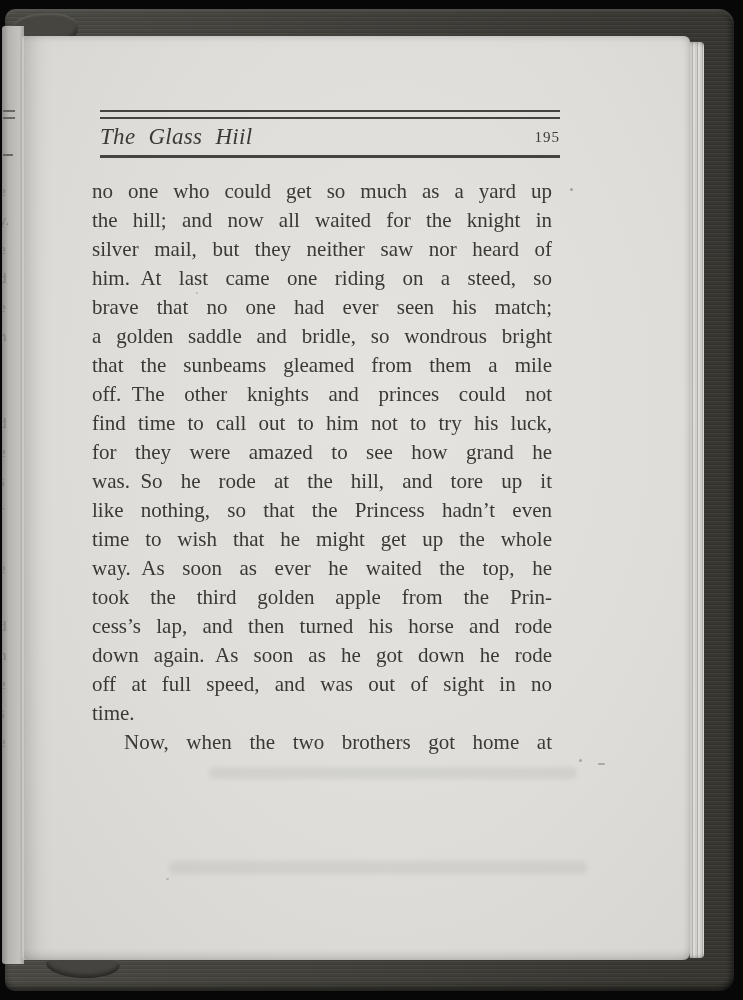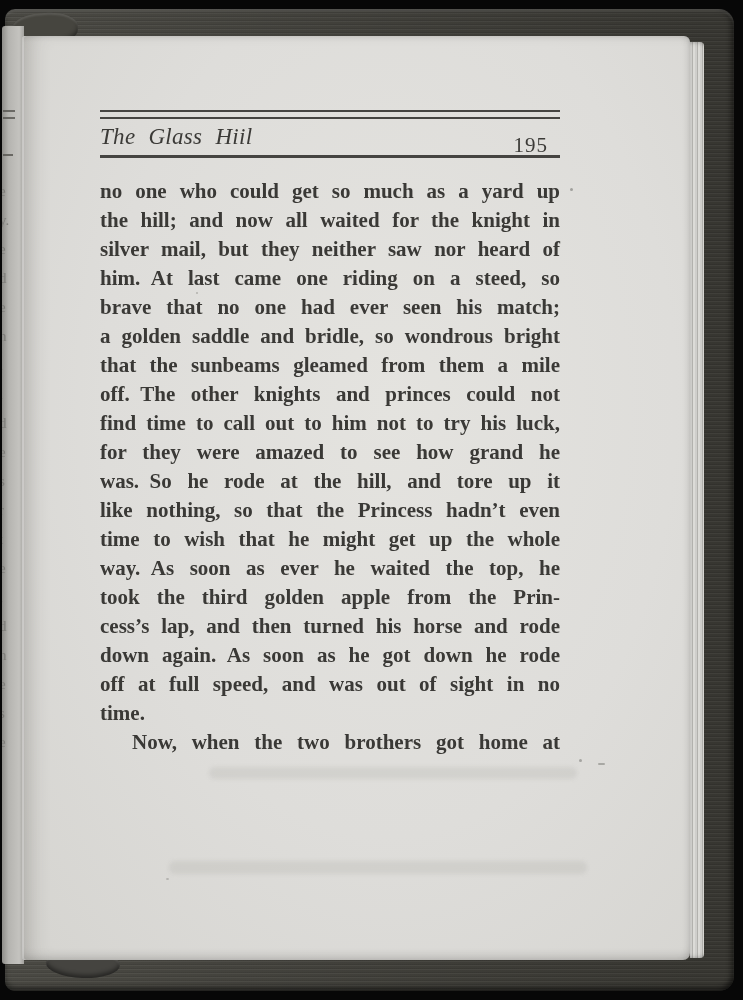--- a/index.html
+++ b/index.html
@@ -51,23 +51,23 @@
   
   .rule{position:absolute;left:78px;width:460px;background:#454441;}
   .rule-a{top:74px;height:2px;}
   .rule-b{top:81px;height:2px;}
   .rule-c{top:119px;height:3px;}
   .head-row{position:absolute;left:78px;top:84px;width:460px;height:34px;line-height:34px;}
   .head-title{
     display:block;text-align:left;font-style:italic;font-size:23px;color:#3b3a37;
     word-spacing:7px;letter-spacing:.3px;
   }
-  .head-num{position:absolute;right:12px;top:0;font-size:21px;color:#3b3a37;letter-spacing:1px;margin-top:8px;}
+  .head-num{position:absolute;right:0;top:0;font-size:15px;color:#3b3a37;letter-spacing:1px;}
   
-  .body-lines{position:absolute;left:78px;top:141px;width:460px;color:#3a3936;font-weight:bold;}
+  .body-lines{position:absolute;left:70px;top:141px;width:460px;color:#3a3936;}
   .line{
     height:29px;line-height:29px;font-size:21px;white-space:normal;
     text-align:left;
   }
   .line.just{text-align:justify;text-align-last:justify;text-justify:inter-word;}
   .line.indent{padding-left:32px;}
   
   .frag-rule{position:absolute;left:3px;width:12px;height:2px;background:#55544f;opacity:.8;}
   .frag-rule-a{top:110px;}
   .frag-rule-b{top:117px;}

